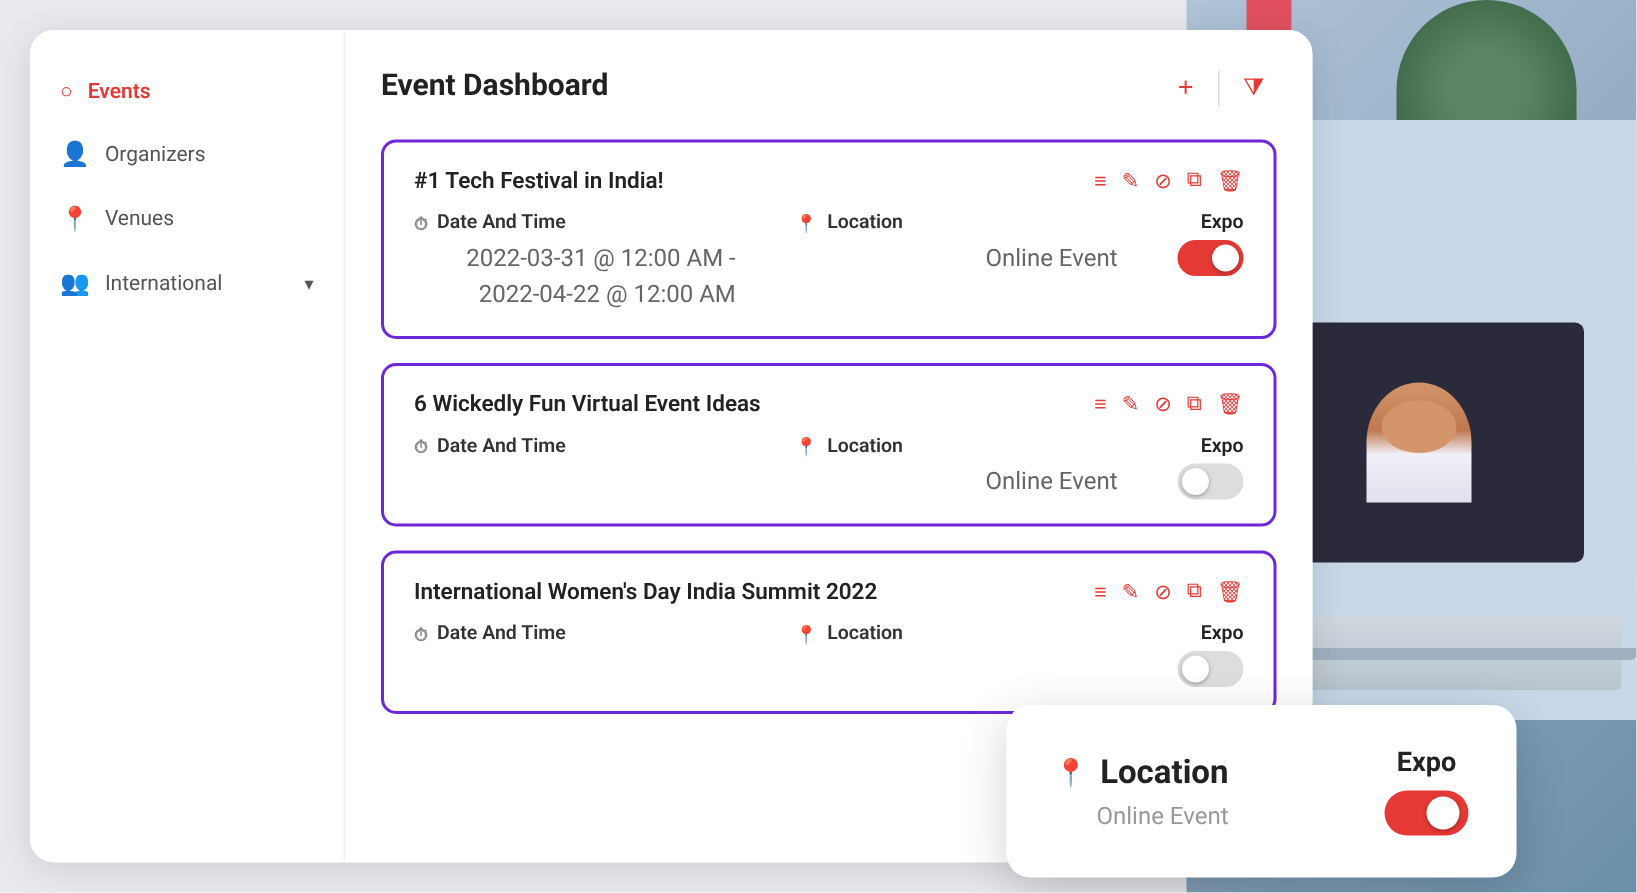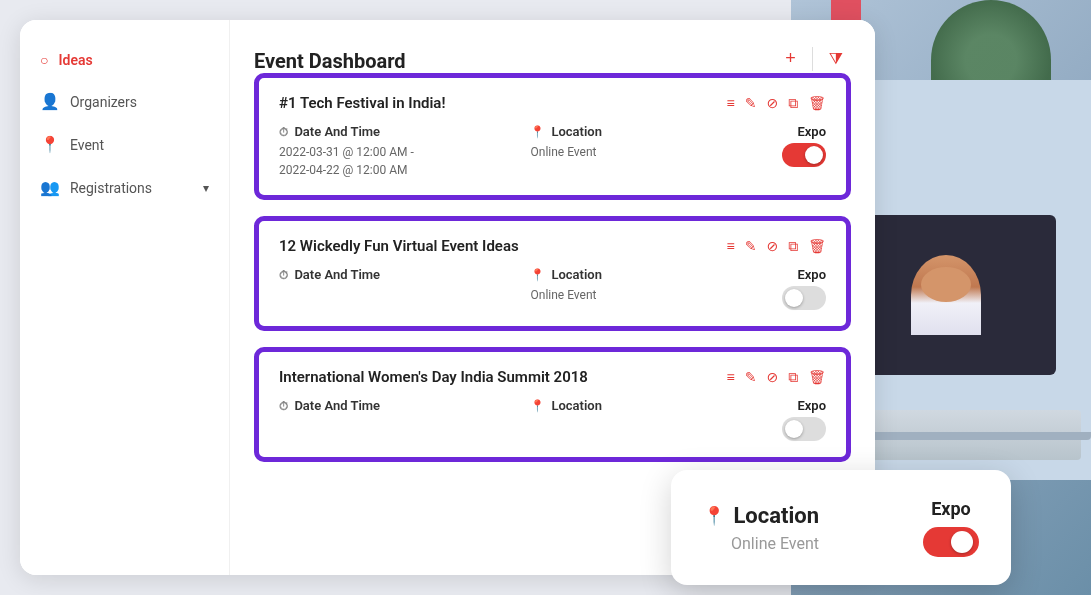--- a/index.html
+++ b/index.html
@@ -133,22 +133,23 @@
     
     .main-content {
       flex: 1;
       padding: 24px;
       overflow-y: auto;
       background: #fff;
     }
 
     .dashboard-header {
       display: flex;
-      align-items: flex-end;
+      align-items: flex-start;
       justify-content: space-between;
+      margin-bottom: 20px;
     }
 
     .dashboard-title {
       font-size: 20px;
       font-weight: 700;
       color: #222;
     }
 
     .header-actions {
       display: flex;
@@ -166,21 +167,21 @@
     }
 
     .header-divider {
       width: 1px;
       height: 24px;
       background: #ddd;
     }
 
     
     .event-card {
-      border: 5px solid #6d28d9;
+      border: 2px solid #6d28d9;
       border-radius: 10px;
       margin-bottom: 16px;
       padding: 16px 20px;
     }
 
     .event-card-header {
       display: flex;
       align-items: center;
       justify-content: space-between;
       margin-bottom: 12px;
@@ -223,23 +224,24 @@
       color: #333;
       margin-bottom: 4px;
     }
 
     .event-field-icon {
       color: #888;
       font-size: 12px;
     }
 
     .event-field-value {
-      font-size: 12px;
+      font-size: 16px;
       color: #666;
       line-height: 1.5;
+      text-align: right;
     }
 
     .expo-section {
       display: flex;
       flex-direction: column;
       align-items: flex-end;
       gap: 4px;
     }
 
     .expo-label {
@@ -389,33 +391,33 @@
     <div class="keyboard-area"></div>
   </div>
   <div style="position:absolute; bottom:40px; left:0; right:0; height:8px; background: #a0b0c0; border-radius:0 0 4px 4px;"></div>
 </div>
 
 <div class="main-card">
 
   <div class="sidebar">
     <div class="sidebar-item active">
       <span class="icon" style="color:#e53935; font-size:14px;">○</span>
-      <span>Ideas</span>
+      <span>Events</span>
     </div>
     <div class="sidebar-item">
       <span class="icon" style="font-size:16px;">👤</span>
       <span>Organizers</span>
     </div>
     <div class="sidebar-item">
       <span class="icon" style="font-size:16px;">📍</span>
-      <span>Event</span>
+      <span>Venues</span>
     </div>
     <div class="sidebar-item">
       <span class="icon" style="font-size:16px;">👥</span>
-      <span>Registrations</span>
+      <span>International</span>
       <span class="chevron">▾</span>
     </div>
   </div>
 
   <div class="main-content">
     <div class="dashboard-header">
       <h1 class="dashboard-title">Event Dashboard</h1>
       <div class="header-actions">
         <button class="header-btn">+</button>
         <div class="header-divider"></div>
@@ -455,21 +457,21 @@
         <div class="toggle">
           <div class="toggle-track on">
             <div class="toggle-thumb"></div>
           </div>
         </div>
       </div>
     </div>
   </div>
         <div class="event-card">
     <div class="event-card-header">
-      <span class="event-title">12 Wickedly Fun Virtual Event Ideas</span>
+      <span class="event-title">6 Wickedly Fun Virtual Event Ideas</span>
       <div class="event-actions">
         <span class="event-action-icon">≡</span>
         <span class="event-action-icon">✎</span>
         <span class="event-action-icon">⊘</span>
         <span class="event-action-icon">⧉</span>
         <span class="event-action-icon">🗑</span>
       </div>
     </div>
     <div class="event-details">
       <div class="event-field">
@@ -490,21 +492,21 @@
         <div class="toggle">
           <div class="toggle-track off">
             <div class="toggle-thumb"></div>
           </div>
         </div>
       </div>
     </div>
   </div>
         <div class="event-card">
     <div class="event-card-header">
-      <span class="event-title">International Women's Day India Summit 2018</span>
+      <span class="event-title">International Women's Day India Summit 2022</span>
       <div class="event-actions">
         <span class="event-action-icon">≡</span>
         <span class="event-action-icon">✎</span>
         <span class="event-action-icon">⊘</span>
         <span class="event-action-icon">⧉</span>
         <span class="event-action-icon">🗑</span>
       </div>
     </div>
     <div class="event-details">
       <div class="event-field">

